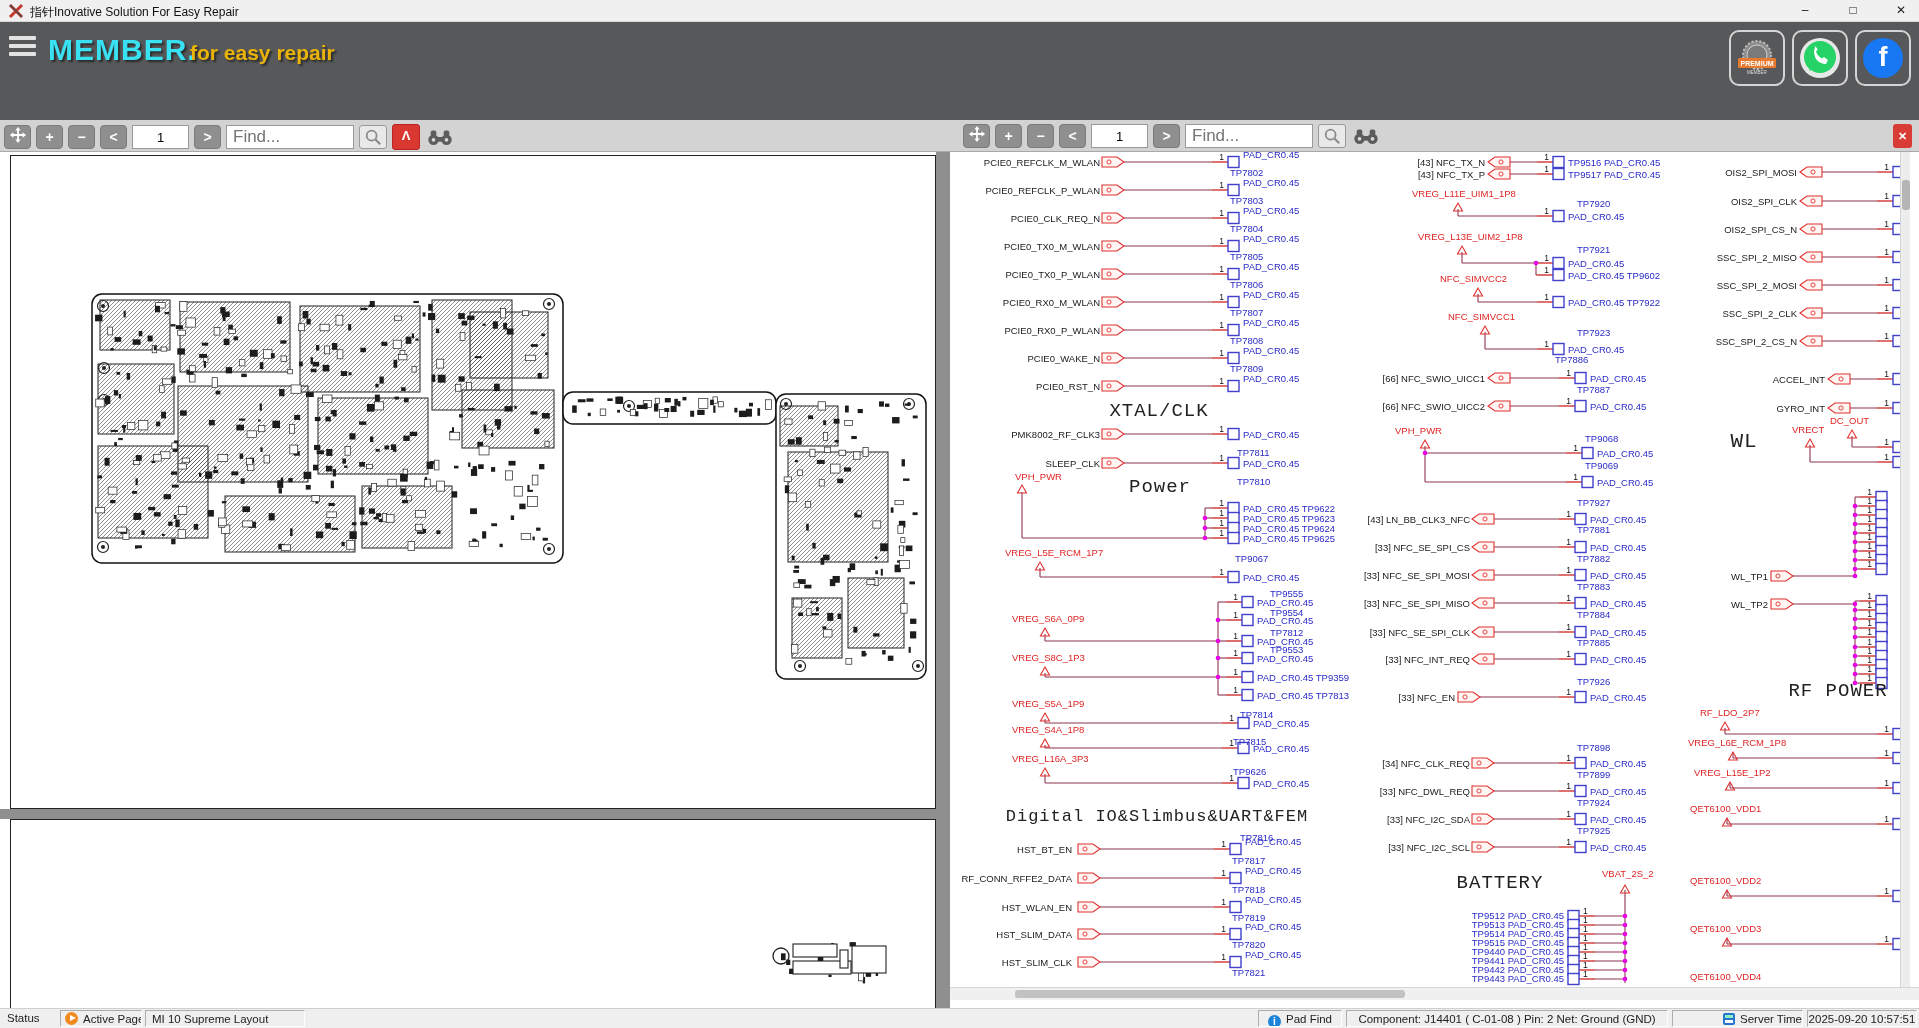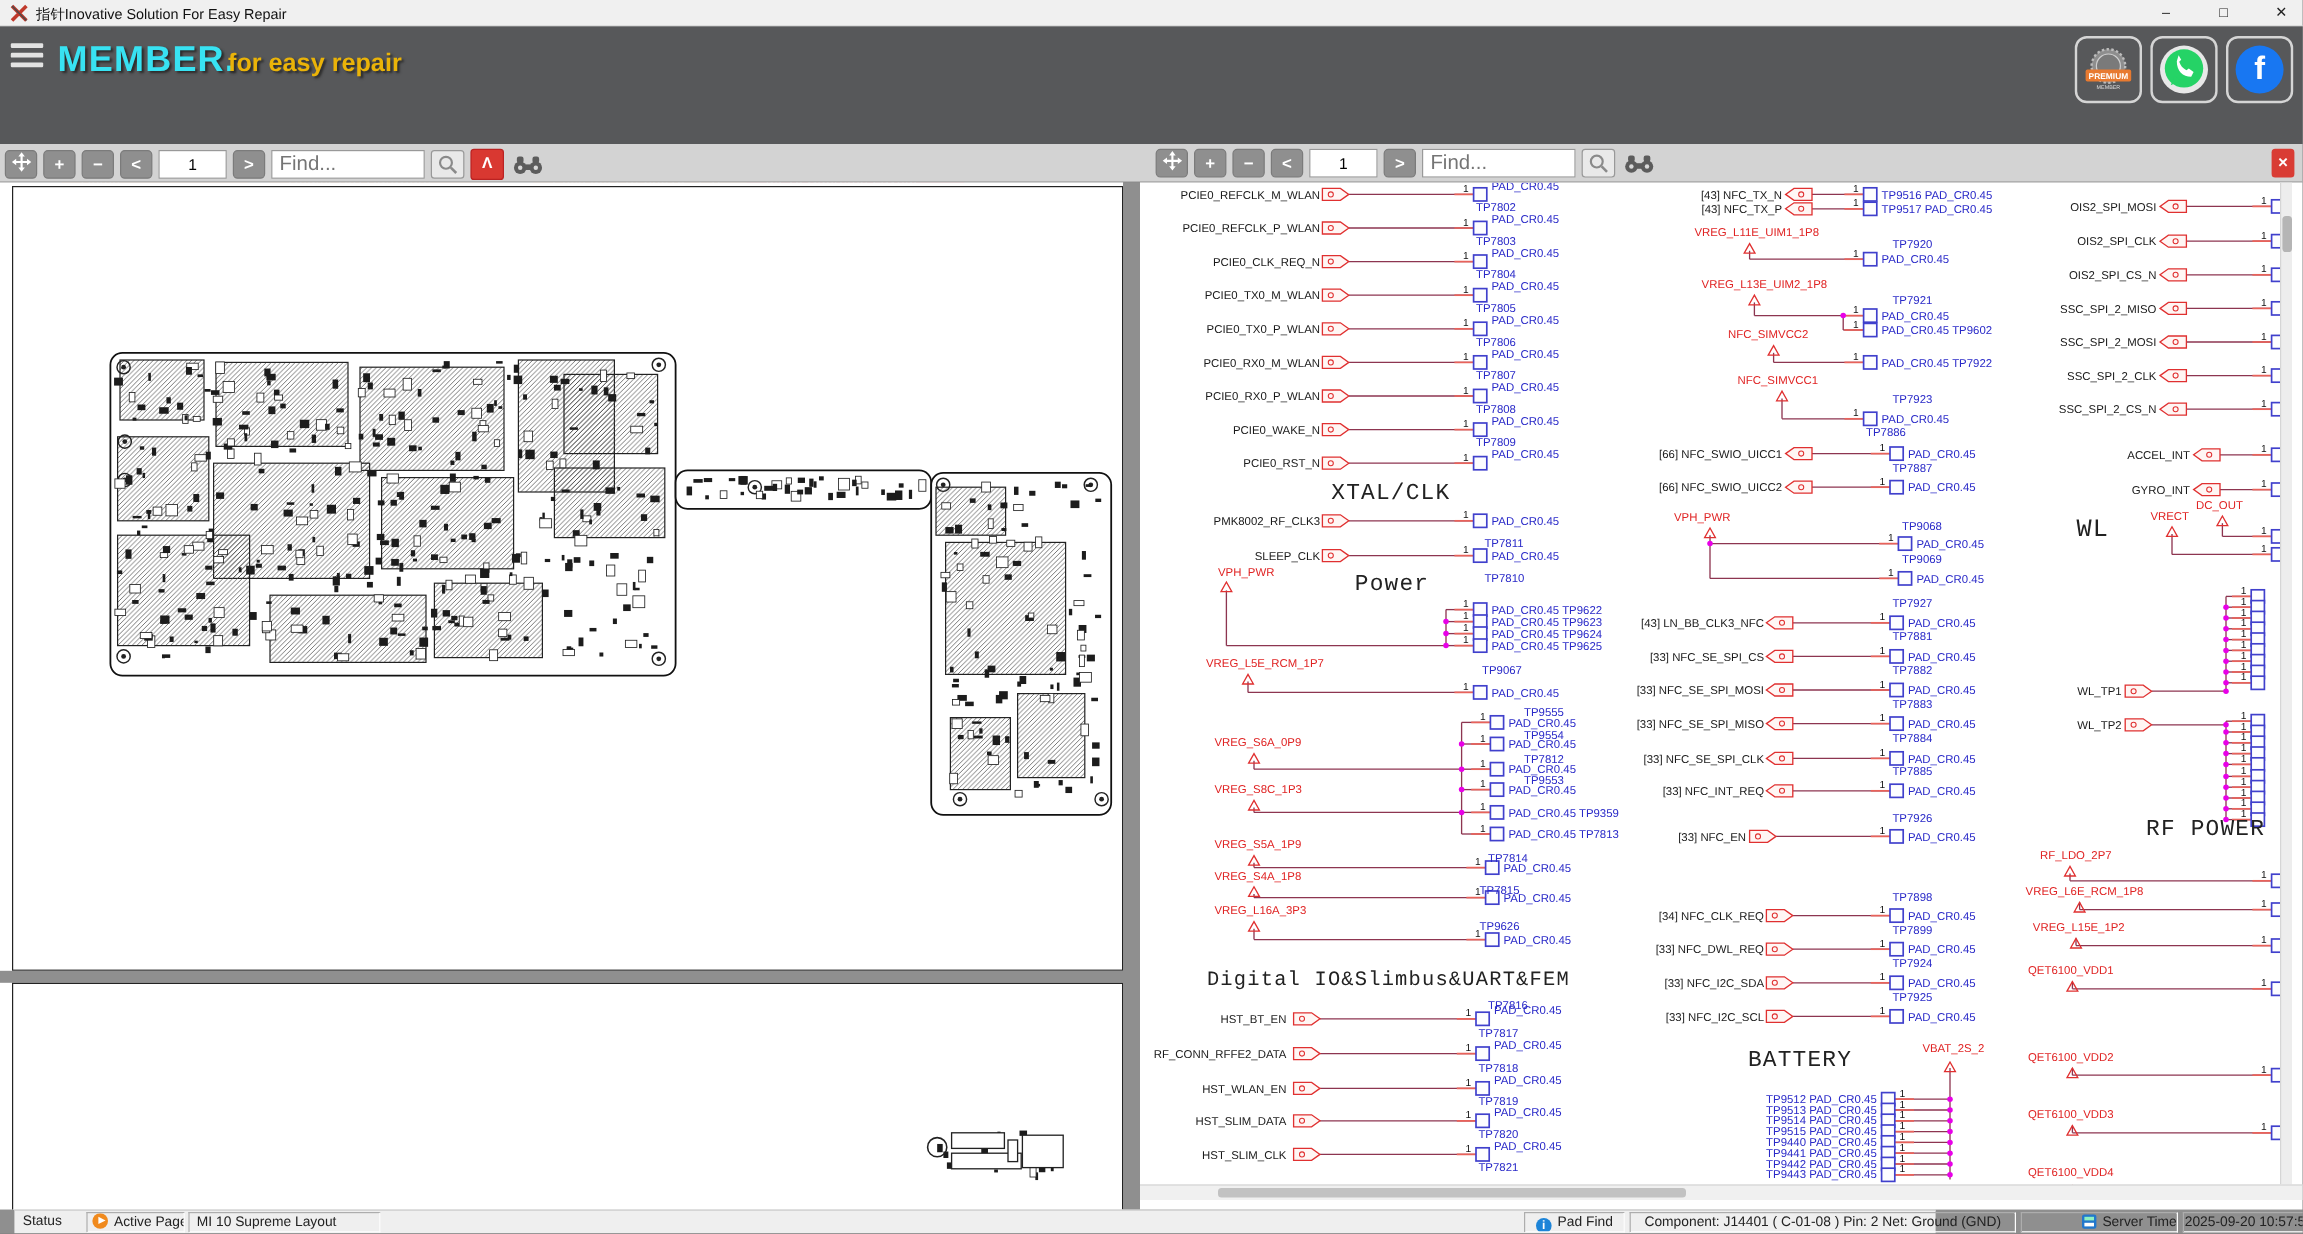--- a/index.html
+++ b/index.html
@@ -62,21 +62,21 @@
   #schsvg{position:absolute;left:0;top:0;}
   #vscroll{position:absolute;left:950px;top:0;width:10px;height:835px;background:#ededed;
            border-left:1px solid #d5d5d5;box-sizing:border-box;}
   #vthumb{position:absolute;left:1px;top:28px;width:8px;height:30px;background:#b5b5b5;border-radius:3px;}
   #hscroll{position:absolute;left:0;top:835px;width:969px;height:13px;background:#f0f0f0;
            border-top:1px solid #d5d5d5;box-sizing:border-box;}
   #hthumb{position:absolute;left:65px;top:2px;width:390px;height:8px;background:#c2c2c2;border-radius:3px;}
   
   #right-pane #vscroll{left:950px;top:0;}
   
-  #statusbar{position:absolute;left:12px;top:1008px;width:1601px;height:20px;background:#efefef;
+  #statusbar{position:absolute;left:0;top:1008px;width:1919px;height:20px;background:#efefef;
              border-top:1px solid #cfcfcf;box-sizing:border-box;font-size:11.5px;color:#222;}
   .stseg{position:absolute;top:1px;height:17px;line-height:17px;border:1px solid;
          border-color:#adadad #fdfdfd #fdfdfd #adadad;box-sizing:border-box;text-align:center;
          white-space:nowrap;overflow:hidden;}
   .sticon{display:inline-block;vertical-align:-2px;margin-right:5px;}
   #st-status{left:3px;width:55px;border:none;text-align:left;padding-left:4px;}
   #st-active{left:60px;width:82px;text-align:left;padding-left:4px;}
   #st-page{left:145px;width:160px;text-align:left;padding-left:6px;}
   #st-padinfo{left:1258px;width:84px;}
   #st-comp{left:1346px;width:322px;}

